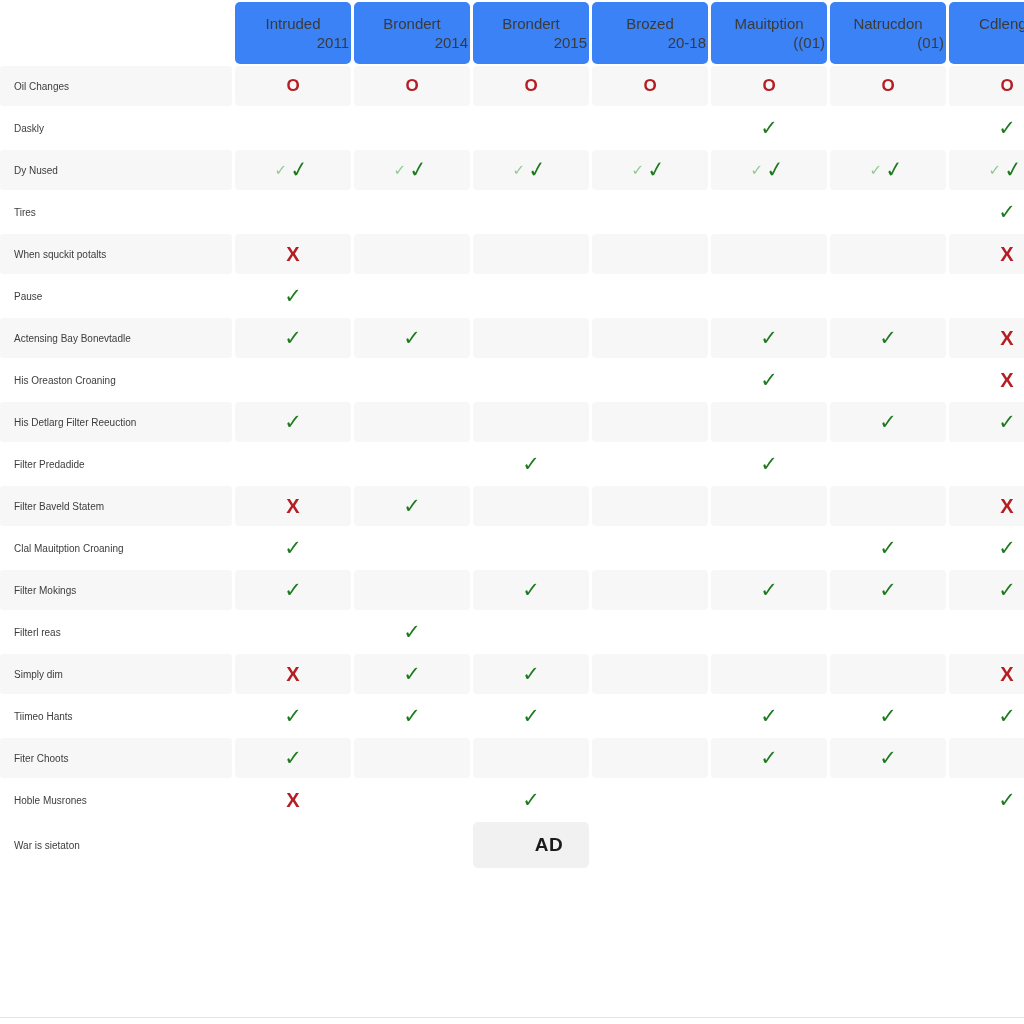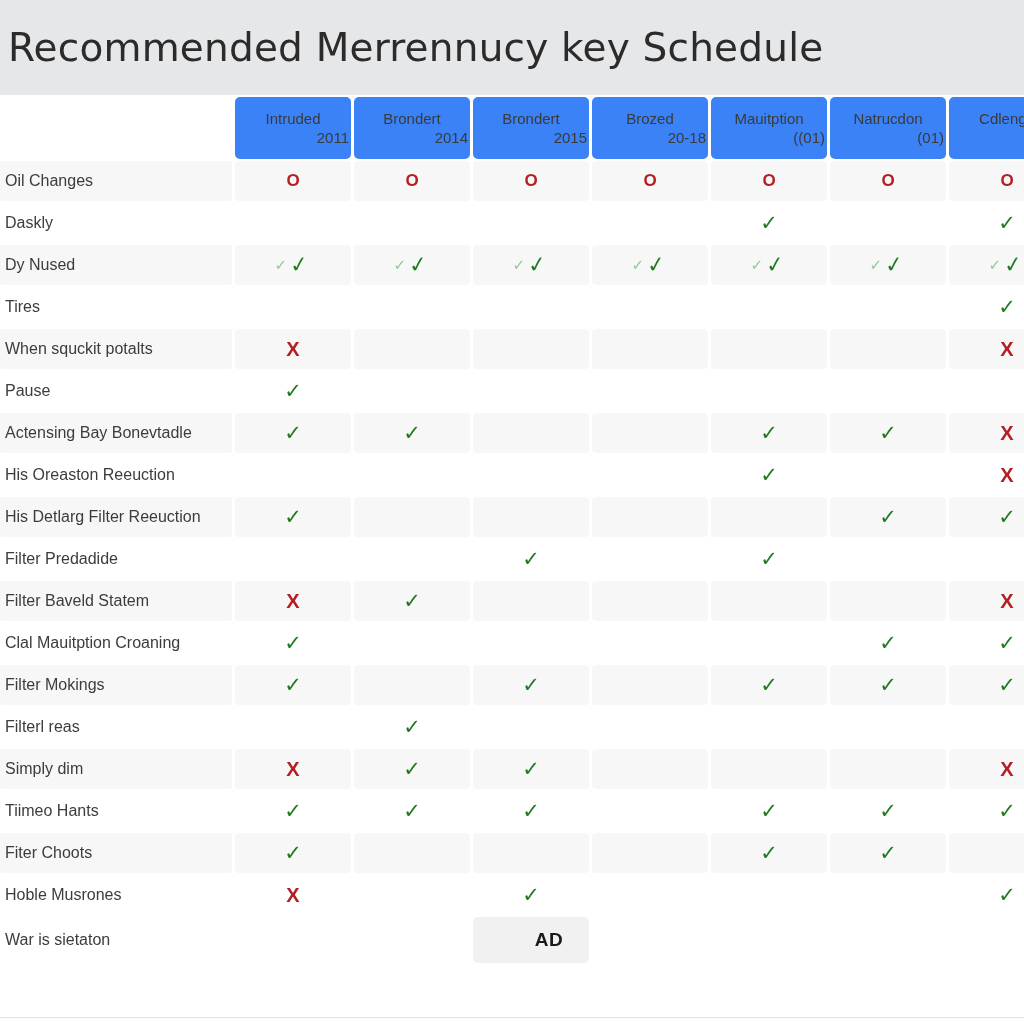--- a/index.html
+++ b/index.html
@@ -71,23 +71,23 @@
     font-size: 15px;
     line-height: 19px;
     color: #3a3a3a;
     padding: 0 2px;
   }
   .head-name { display: block; }
   .head-sub  { display: block; text-align: right; }
 
   tbody td.row-label {
     height: 38px;
-    font-size: 16px;
+    font-size: 10px;
     color: #3c3c3c;
-    padding-left: 5px;
+    padding-left: 14px;
     vertical-align: middle;
     white-space: nowrap;
     border-radius: 3px;
   }
   tbody td.cell {
     height: 38px;
     text-align: center;
     vertical-align: middle;
     border-radius: 4px;
   }
@@ -168,23 +168,20 @@
     width: 1024px;
     height: 1px;
     background: #e3e3e5;
   }
 </style>
 </head>
 <body>
 
 <div class="page">
 
-  <div class="title-band">
-    <div class="title-text">Recommended Merrennucy key Schedule</div>
-  </div>
 
   <div class="table-wrap">
     <table class="matrix">
       <colgroup id="colgroup-host">
           <col class="c-label">
           <col class="c-data">
           <col class="c-data">
           <col class="c-data">
           <col class="c-data">
           <col class="c-data">
@@ -289,21 +286,21 @@
             <td class="row-label">Actensing Bay Bonevtadle</td>
             <td class="cell"><span class="mark mark-check">✓</span></td>
             <td class="cell"><span class="mark mark-check">✓</span></td>
             <td class="cell"></td>
             <td class="cell"></td>
             <td class="cell"><span class="mark mark-check">✓</span></td>
             <td class="cell"><span class="mark mark-check">✓</span></td>
             <td class="cell"><span class="mark mark-cross">X</span></td>
           </tr>
           <tr class="plain">
-            <td class="row-label">His Oreaston Reeuction</td>
+            <td class="row-label">His Oreaston Croaning</td>
             <td class="cell"></td>
             <td class="cell"></td>
             <td class="cell"></td>
             <td class="cell"></td>
             <td class="cell"><span class="mark mark-check">✓</span></td>
             <td class="cell"></td>
             <td class="cell"><span class="mark mark-cross">X</span></td>
           </tr>
           <tr class="striped">
             <td class="row-label">His Detlarg Filter Reeuction</td>

